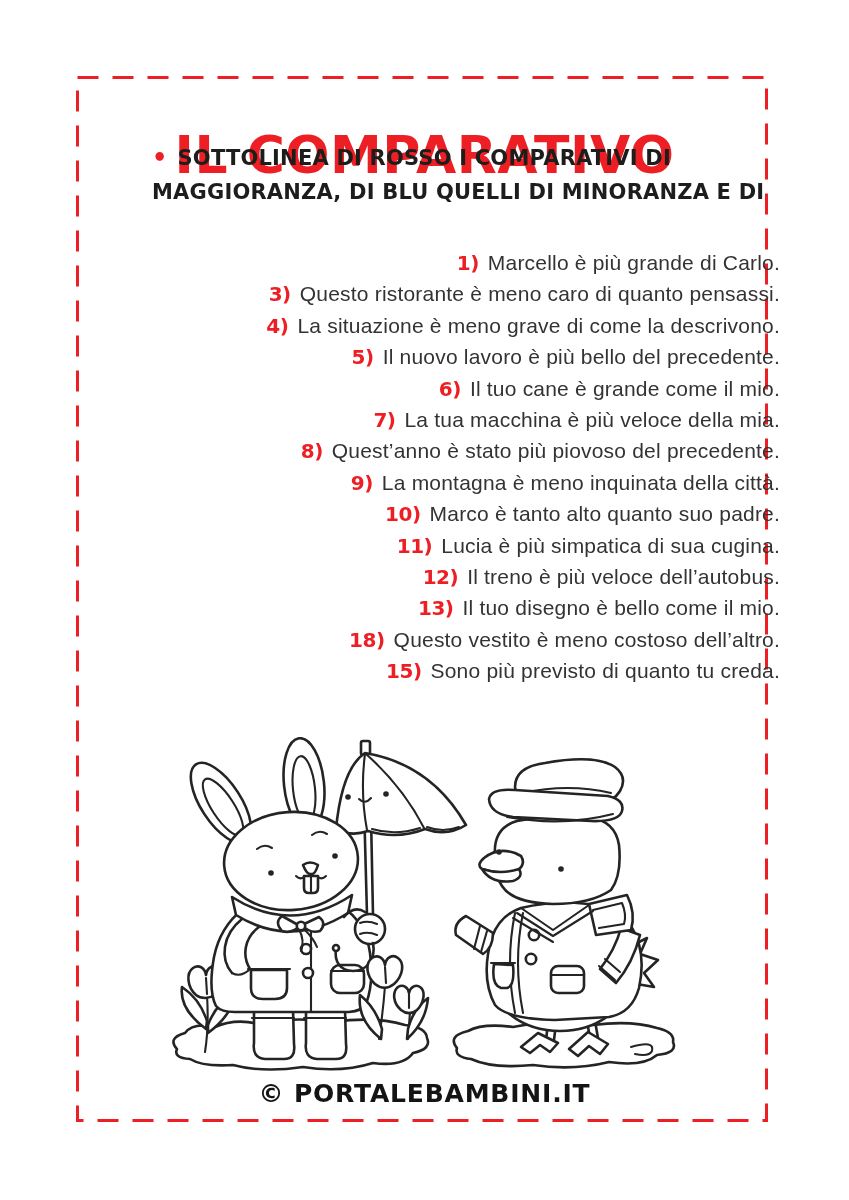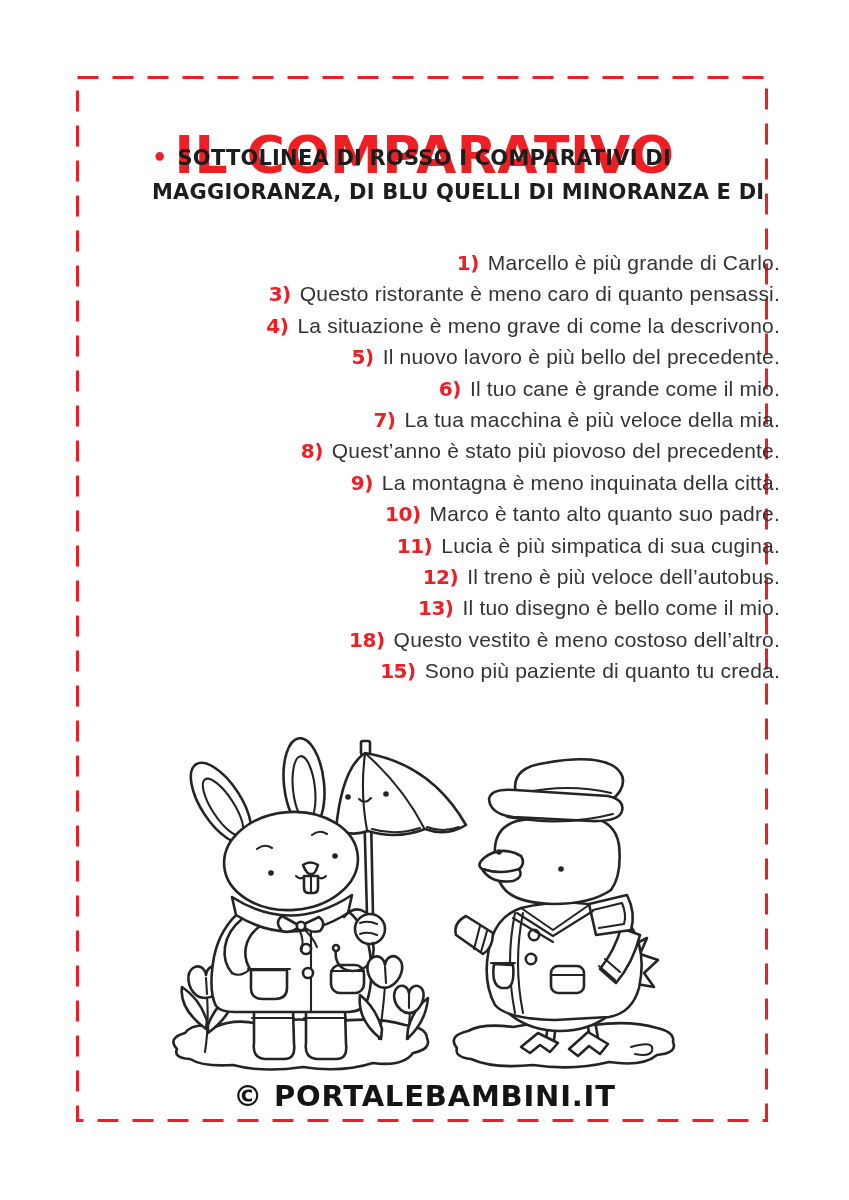--- a/index.html
+++ b/index.html
@@ -24,21 +24,21 @@
     margin:0 0 9.4px 0;font-size:21px;line-height:22px;color:#333333;
     letter-spacing:.2px;white-space:nowrap;
   }
   .exercise .num{
     font-family:"DejaVu Sans",sans-serif;font-weight:800;font-size:20px;
     color:#ed1f24;margin-right:9px;letter-spacing:-.5px;
   }
   .illustration{position:absolute;left:163px;top:737px;width:525px;height:345px;}
   .footer{
     position:absolute;left:0;top:1079px;width:100%;text-align:center;
-    font-family:"DejaVu Sans",sans-serif;font-weight:800;font-size:29px;
+    font-family:"DejaVu Sans",sans-serif;font-weight:800;font-size:25px;
     letter-spacing:.8px;color:#141414;
   }
   svg .ln{fill:none;stroke:#242424;stroke-width:2.6;stroke-linecap:round;stroke-linejoin:round;}
   svg .fl{fill:#ffffff;stroke:#242424;stroke-width:2.6;stroke-linecap:round;stroke-linejoin:round;}
   svg .thin{fill:none;stroke:#242424;stroke-width:2.1;stroke-linecap:round;stroke-linejoin:round;}
   svg .dot{fill:#242424;stroke:none;}
 </style>
 </head>
 <body>
 
@@ -104,21 +104,21 @@
 
       <li>
         <span class="num">13)</span><span>Il tuo disegno è bello come il mio.</span>
       </li>
 
       <li>
         <span class="num">18)</span><span>Questo vestito è meno costoso dell’altro.</span>
       </li>
 
       <li>
-        <span class="num">15)</span><span>Sono più paziente di quanto tu creda.</span>
+        <span class="num">15)</span><span>Sono più previsto di quanto tu creda.</span>
       </li>
     </ol>
 
   <svg class="illustration" viewBox="0 0 525 345">
 
     <g>
       <path class="fl" d="M 14 312 Q 4 301 22 296 Q 30 285 52 290 Q 72 281 96 287 Q 130 279 170 285 Q 212 279 242 288 Q 263 290 264 301 Q 269 312 250 316 Q 240 330 210 326 Q 178 336 140 330 Q 100 336 70 328 Q 40 330 27 322 Q 10 321 14 312 Z"></path>
     </g>
     <g>
       <path class="fl" d="M 294 311 Q 284 299 305 294 Q 320 286 350 290 Q 390 282 430 288 Q 468 283 494 291 Q 512 295 510 305 Q 515 316 494 318 Q 480 330 446 325 Q 410 334 370 328 Q 330 332 308 322 Q 291 320 294 311 Z"></path>

